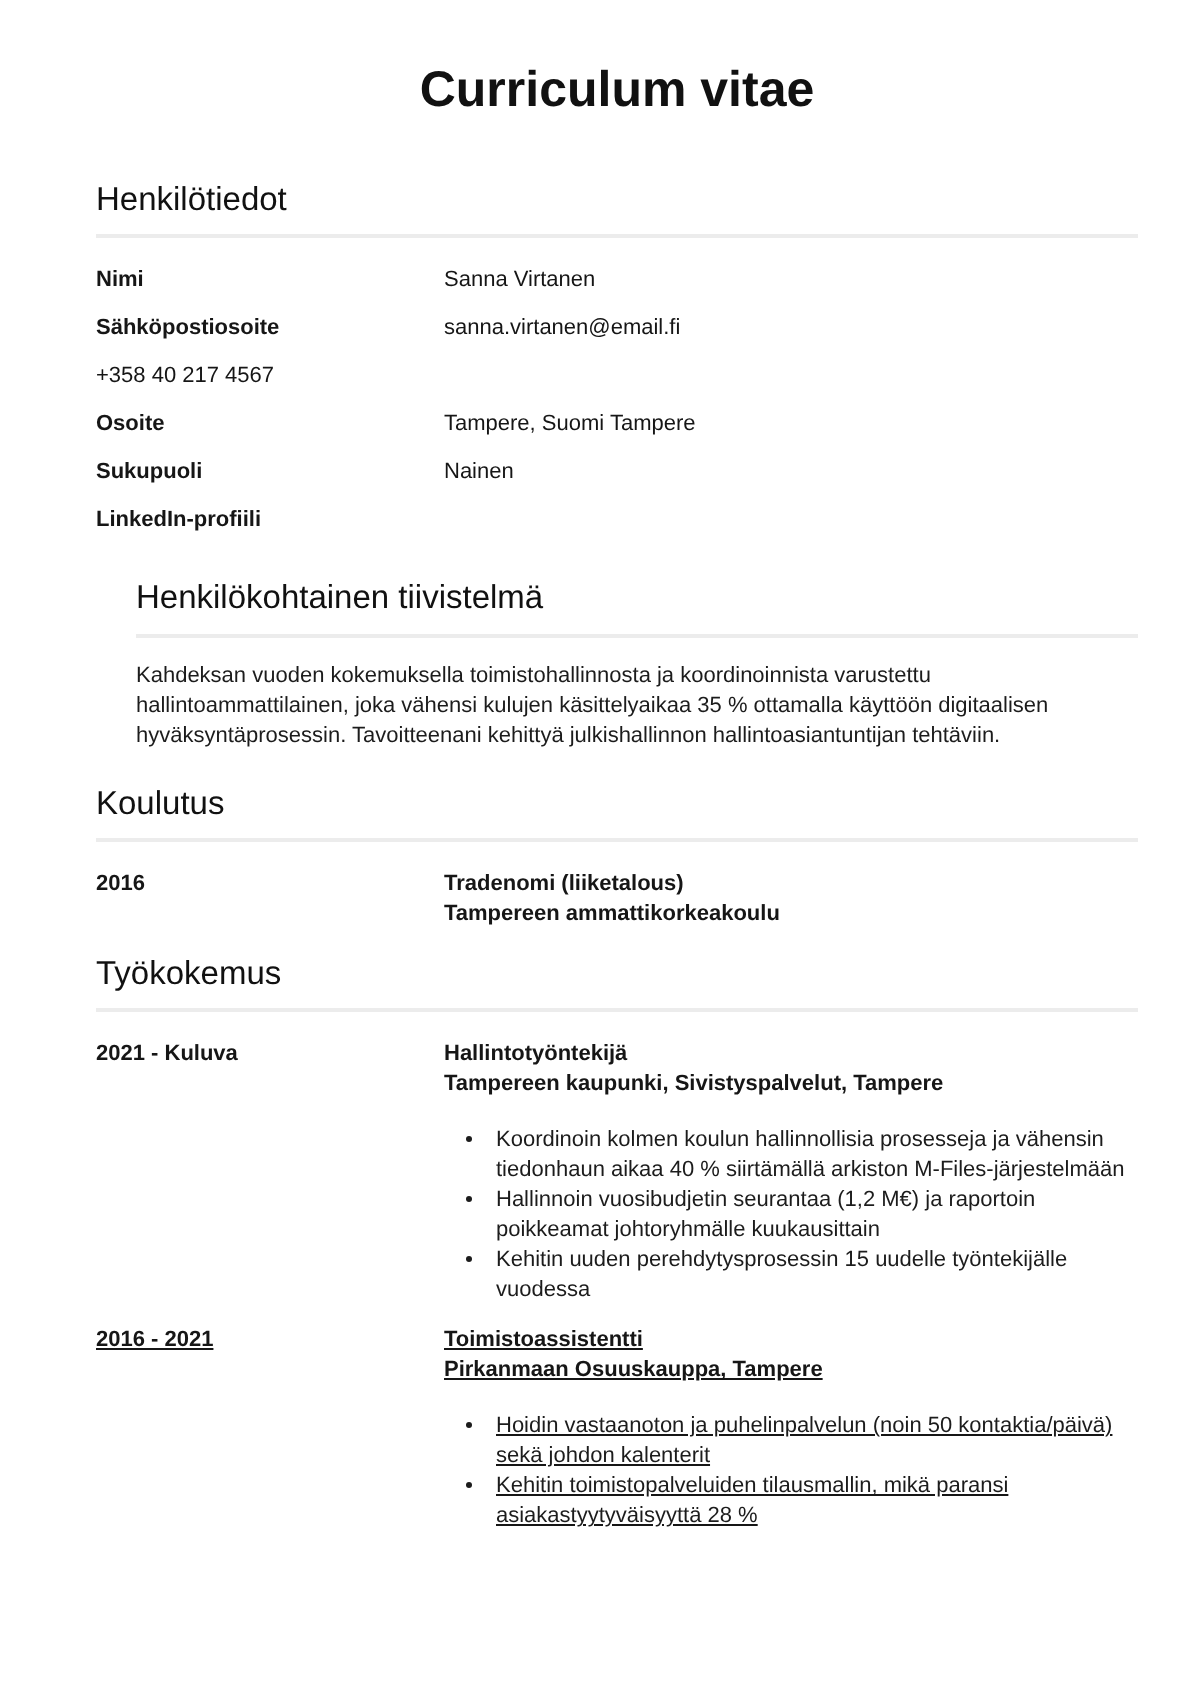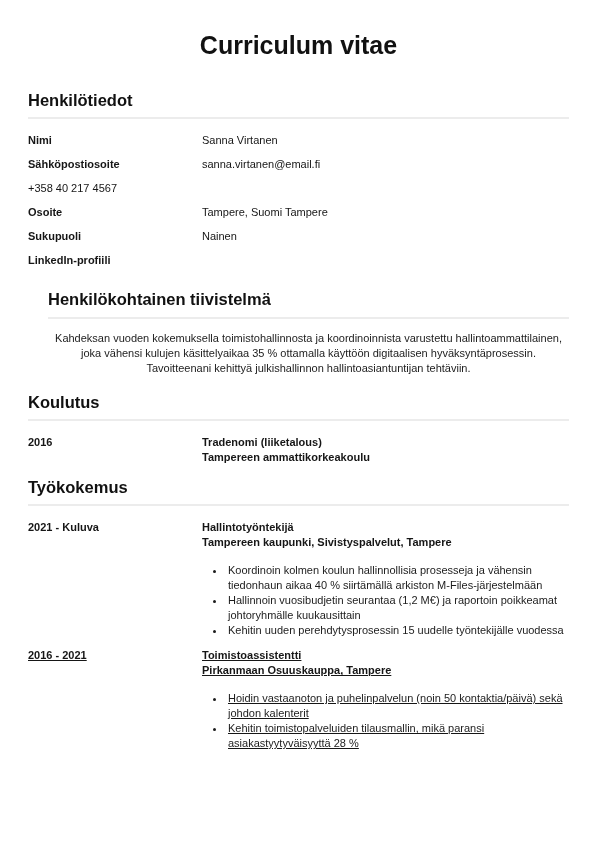--- a/index.html
+++ b/index.html
@@ -11,39 +11,39 @@
   body {
     width: 600px;
     height: 848px;
     font-family: "Liberation Sans", sans-serif;
     color: #161616;
     overflow: hidden;
   }
   .page {
     width: 600px;
     height: 848px;
-    padding: 22px 31px 30px 28px;
+    padding: 22px 31px 30px 48px;
     background: #ffffff;
   }
   h1.doc-title {
     font-size: 25px;
     font-weight: bold;
     text-align: center;
     margin: 8px 0 0 0;
     line-height: 1.2;
     color: #111111;
   }
   section { margin: 0; }
   .sec-personal   { margin-top: 32px; }
   .sec-summary    { margin-top: 24px; margin-left: 20px; }
   .sec-education  { margin-top: 18px; }
   .sec-experience { margin-top: 14px; }
   h2.sec-heading {
     font-size: 16.5px;
-    font-weight: bold;
+    font-weight: normal;
     margin: 0;
     padding: 0 0 8px 0;
     line-height: 1.05;
     color: #111111;
     border-bottom: 2px solid #ececec;
   }
   .fields { margin-top: 15px; }
   .field-row {
     display: flex;
     margin-bottom: 11px;
@@ -54,21 +54,20 @@
     width: 174px;
     flex: 0 0 174px;
     font-weight: bold;
   }
   .field-value { flex: 1; }
   .summary-text {
     margin: 12px 0 0 0;
     font-size: 11px;
     line-height: 15px;
     color: #1c1c1c;
-    text-align: center;
   }
   .entry {
     display: flex;
     margin-top: 14px;
     font-size: 11px;
     line-height: 15px;
   }
   .entry + .entry { margin-top: 10px; text-decoration: underline; }
   .entry-period {
     width: 174px;

